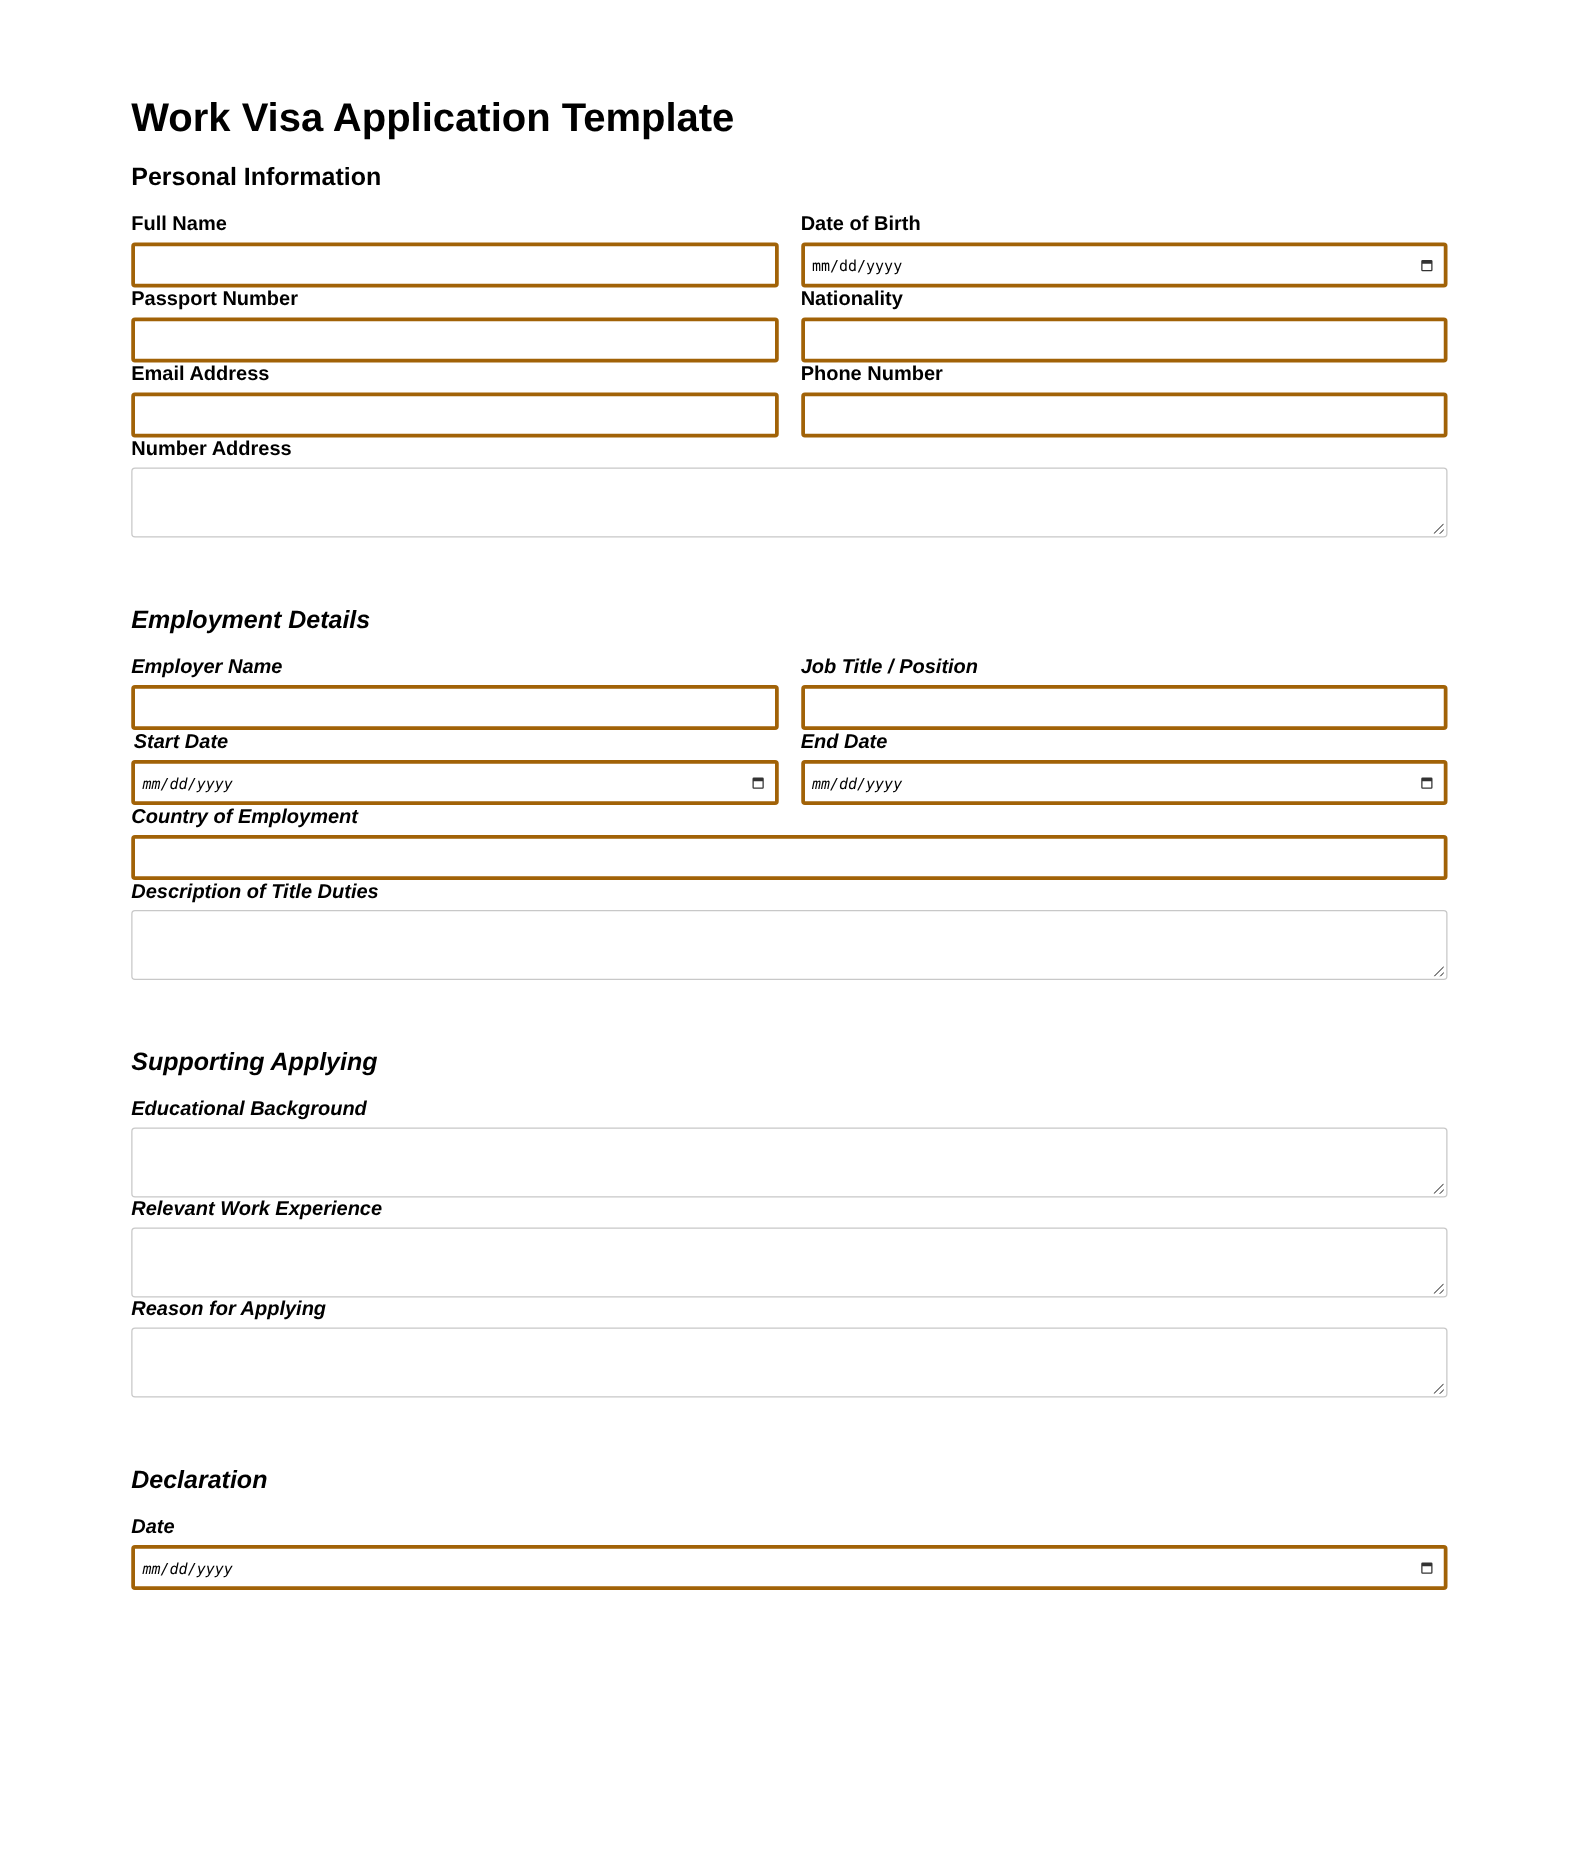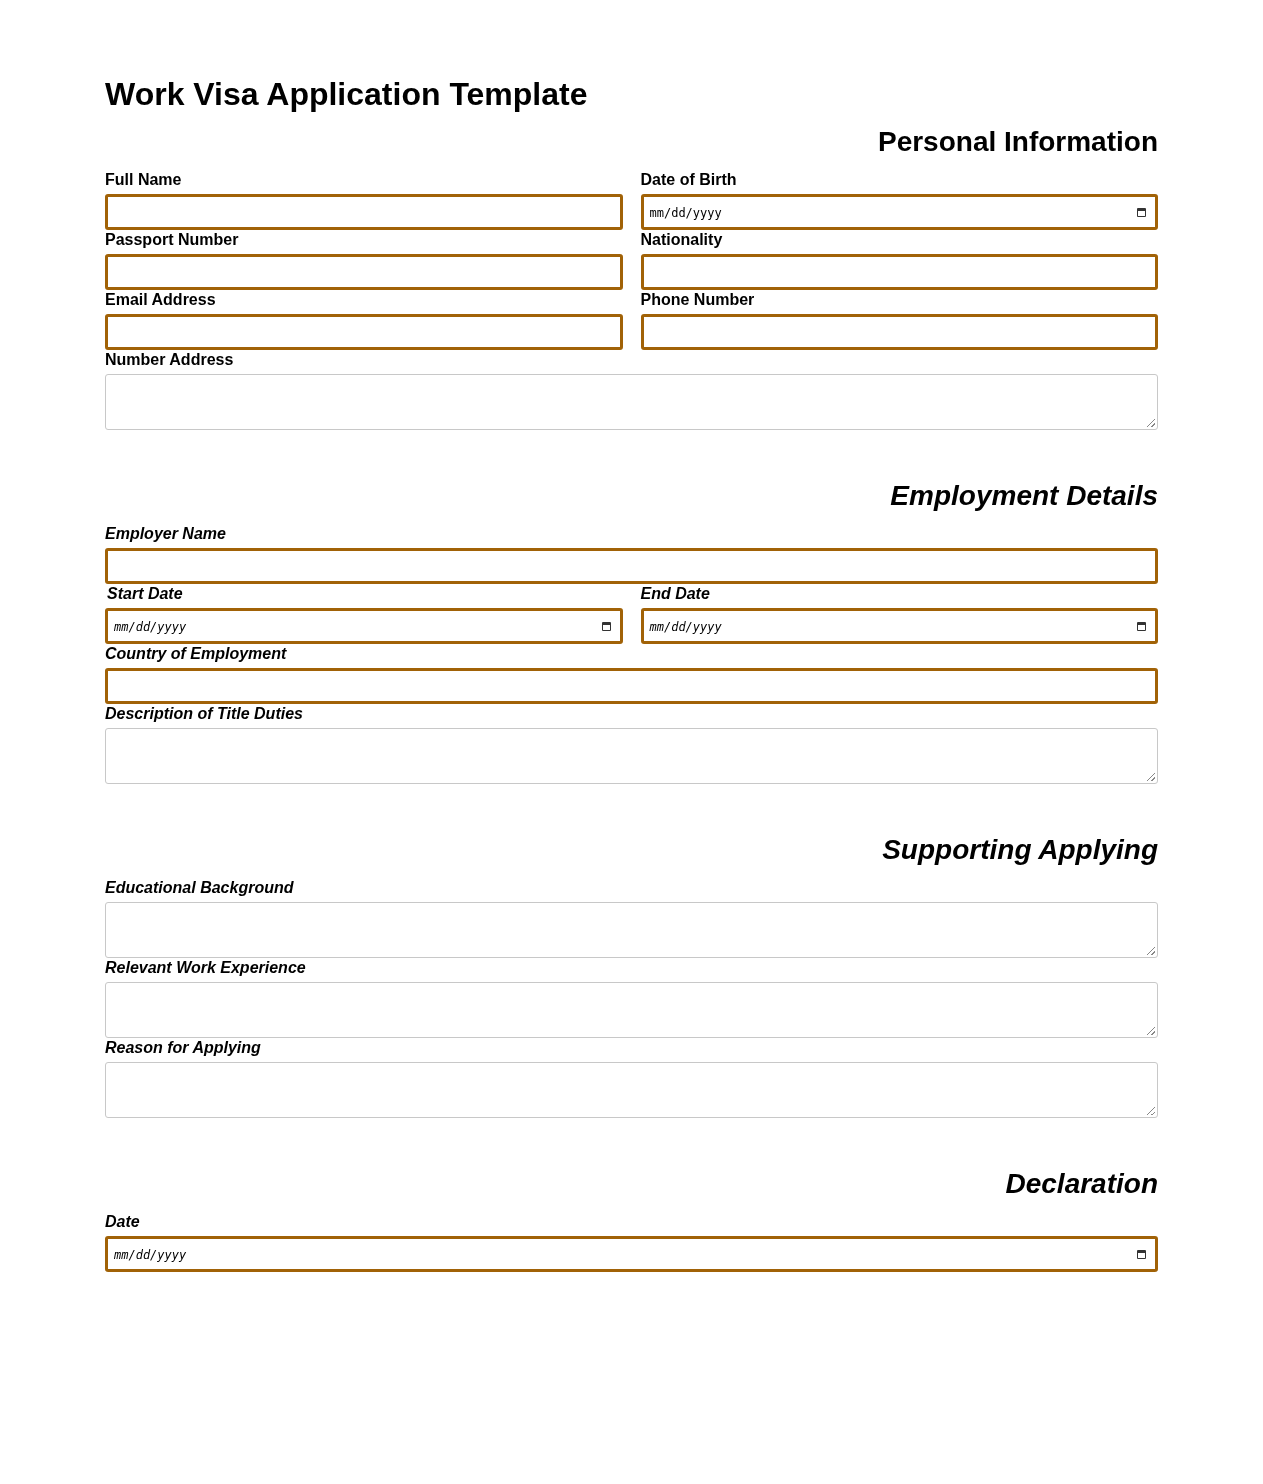--- a/index.html
+++ b/index.html
@@ -15,25 +15,24 @@
     top: 72px;
     width: 1053px;
   }
   h1 {
     font-size: 32px;
     font-weight: bold;
     margin: 0;
     line-height: 44px;
   }
   h2 {
-    font-size: 28px;
+    font-size: 20px;
     font-weight: bold;
     margin: 0;
     line-height: 32px;
-    text-align: right;
   }
   .section { }
   .sec-personal { margin-top: 10px; }
   .sec-gap { margin-top: 50px; font-style: italic; }
   .section h2 { margin-bottom: 12px; }
   .row { display: flex; gap: 18px; }
   .field { flex: 1; display: flex; flex-direction: column; }
   .field label {
     font-size: 16px;
     font-weight: bold;
@@ -136,20 +135,24 @@
     </div>
   </div>
 
   <div class="section sec-gap">
     <h2>Employment Details</h2>
     <div class="row">
       <div class="field">
         <label>Employer Name</label>
         <div class="input"></div>
       </div>
+      <div class="field">
+        <label>Job Title / Position</label>
+        <div class="input"></div>
+      </div>
     </div>
     <div class="row">
       <div class="field">
         <label class="indent">Start Date</label>
         <div class="input">
           <span class="date-text">mm/dd/yyyy</span>
           <span class="cal-icon"></span>
         </div>
       </div>
       <div class="field">

